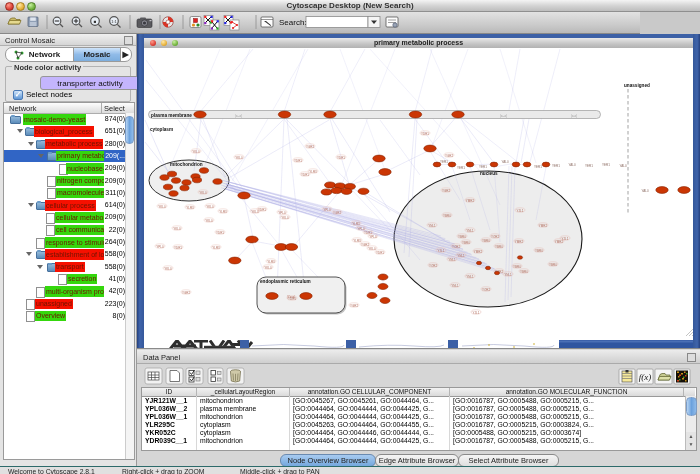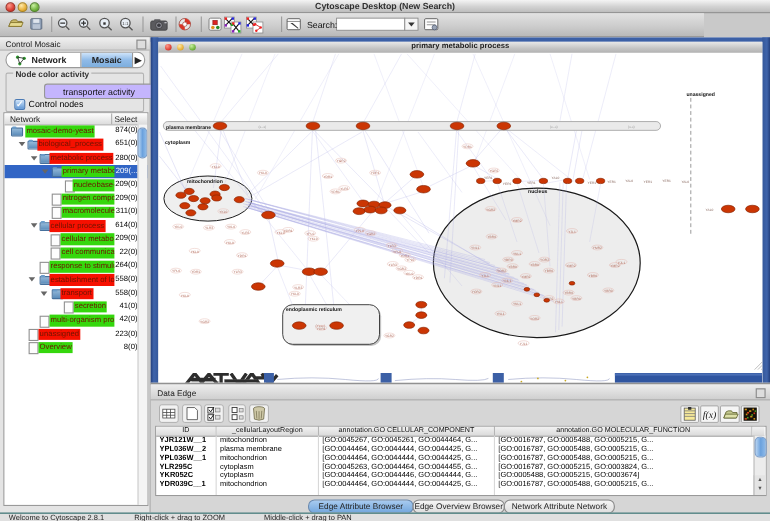--- a/index.html
+++ b/index.html
@@ -191,21 +191,21 @@
         <span style="position:absolute;left:0;top:1.5px;width:98px;text-align:center;">transporter activity</span>
       <div id="combobtn">
           <span style="position:absolute;left:2.5px;top:-1px;font-size:5px;color:#fff;">▲</span>
           <span style="position:absolute;left:2.5px;top:5px;font-size:5px;color:#fff;">▼</span>
         </div>
     </div>
   </div>
   <div style="position:absolute;left:13px;top:56px;width:8px;height:8px;border-radius:2px;
     background:linear-gradient(#cfe4fa,#5f97d6);border:0.5px solid #4a7ab5;color:#fff;
     font-size:8px;font-weight:bold;line-height:8px;text-align:center;">✓</div>
-  <div style="position:absolute;left:26px;top:56px;font-size:8px;color:#000;">Control nodes</div>
+  <div style="position:absolute;left:26px;top:56px;font-size:8px;color:#000;">Select nodes</div>
   <div id="tree">
     <div id="treehead">
       <span style="position:absolute;left:5px;top:1px;">Network</span>
       <span style="position:absolute;left:100px;top:1px;">Select</span>
       <span style="position:absolute;left:97px;top:0;width:1px;height:10px;background:#adadad;"></span>
     </div>
     <div class="trow" style="top:10.5px;">
 <span class="foldr" style="left:6px;"></span>
 <span class="lab lgreen" style="left:19px;max-width:79px;overflow:hidden;">mosaic-demo-yeast</span>
 <span class="num" style="left:99px;width:22px;text-align:right;">874(0)</span>
@@ -967,21 +967,21 @@
         <circle cx="345" cy="5" r="0.8" fill="#c8a820"></circle>
 <circle cx="370" cy="7" r="0.8" fill="#c8a820"></circle>
         <circle cx="390" cy="4" r="0.8" fill="#c8a820"></circle>
 <rect x="415" y="0" width="134" height="11" fill="#2f55a0"></rect>
 <rect x="415" y="0.5" width="134" height="2" fill="#4a6fb5"></rect>
 </svg>
 </div>
 </div>
 <div id="dpanel" class="abs">
   <div id="dphead">
-      <span style="position:absolute;left:6px;top:2.5px;">Data Edge</span>
+      <span style="position:absolute;left:6px;top:2.5px;">Data Panel</span>
     <span style="position:absolute;right:4px;top:3px;width:7px;height:7px;border:1px solid #888;background:#ddd;"></span>
   </div>
   <svg width="563" height="118" viewBox="0 0 563 118" style="position:absolute;left:0;top:0;">
 <g>
 <rect x="8" y="19" width="17" height="16" rx="2" fill="#f2f2f2" stroke="#a8a8a8" stroke-width="0.8"></rect>
 <rect x="11" y="23" width="11" height="8" fill="#fff" stroke="#444" stroke-width="0.7"></rect>
 <line x1="11" y1="26" x2="22" y2="26" stroke="#444" stroke-width="0.7"></line>
 <line x1="11" y1="28.5" x2="22" y2="28.5" stroke="#444" stroke-width="0.7"></line>
 <line x1="14.5" y1="23" x2="14.5" y2="31" stroke="#444" stroke-width="0.7"></line>
 <line x1="18" y1="23" x2="18" y2="31" stroke="#444" stroke-width="0.7"></line>
@@ -1070,22 +1070,22 @@
 <div class="dcell" style="left:151px;top:48.5px;width:155px;">[GO:0044464, GO:0044444, GO:0044425, G...</div>
 <div class="dcell" style="left:311px;top:48.5px;width:230px;">[GO:0016787, GO:0005488, GO:0005215, G...</div>
 <div style="position:absolute;left:54px;top:8px;width:1px;height:54px;background:#d8d8d8;"></div>
 <div style="position:absolute;left:147px;top:8px;width:1px;height:54px;background:#d8d8d8;"></div>
 <div style="position:absolute;left:307px;top:8px;width:1px;height:54px;background:#d8d8d8;"></div>
 <div style="position:absolute;left:543px;top:8px;width:10px;height:54px;background:#ececec;border-left:1px solid #bbb;"></div>
 <div style="position:absolute;left:544px;top:9px;width:9px;height:17px;border-radius:4.5px;background:linear-gradient(90deg,#b7d4f2,#6ba1dd 50%,#8fbbe9);border:0.5px solid #7a9cc8;"></div>
 <div style="position:absolute;left:543px;top:44px;width:10px;height:18px;background:#e4e4e4;border-left:1px solid #bbb;font-size:5px;text-align:center;color:#555;line-height:8px;">▲<br>▼</div>
 </div>
   <div style="position:absolute;left:0;top:105px;width:563px;height:12px;">
-<div class="btab" style="left:143px;width:94px;background:linear-gradient(#a8cbf0,#74a7dd);border-color:#6a8ab0;">Edge Attribute Browser</div>
-<div class="btab" style="left:238px;width:82px;">Edge Overview Browser</div>
-<div class="btab" style="left:321px;width:99px;">Network Attribute Network</div>
+<div class="btab" style="left:143px;width:94px;background:linear-gradient(#a8cbf0,#74a7dd);border-color:#6a8ab0;">Node Overview Browser</div>
+<div class="btab" style="left:238px;width:82px;">Edge Attribute Browser</div>
+<div class="btab" style="left:321px;width:99px;">Select Attribute Browser</div>
 </div>
 </div>
 <div id="statusbar" class="abs">
   <span style="position:absolute;left:8px;top:1px;">Welcome to Cytoscape 2.8.1</span>
   <span style="position:absolute;left:122px;top:1px;">Right-click + drag to ZOOM</span>
   <span style="position:absolute;left:240px;top:1px;">Middle-click + drag to PAN</span>
 </div>
 
 </body></html>

